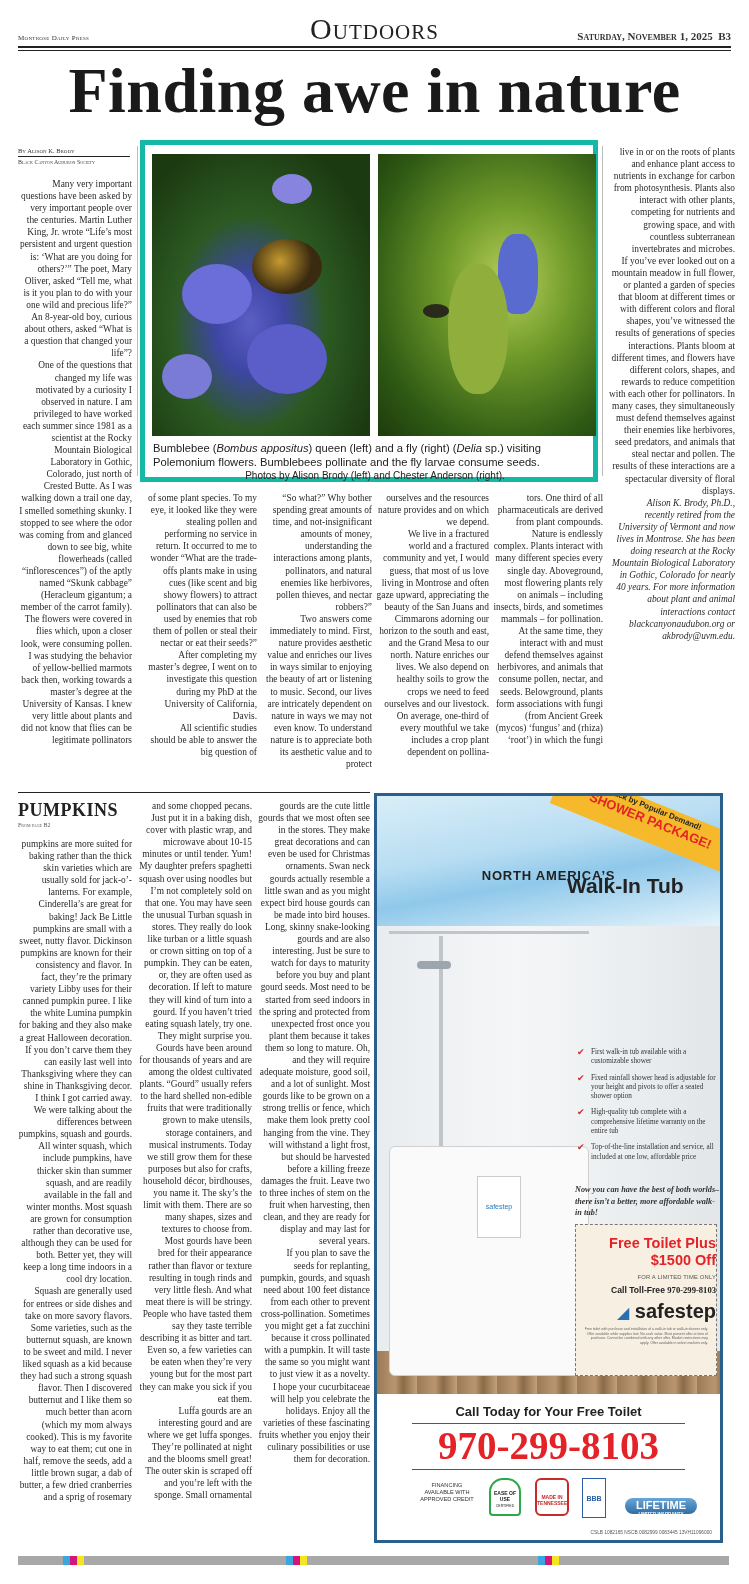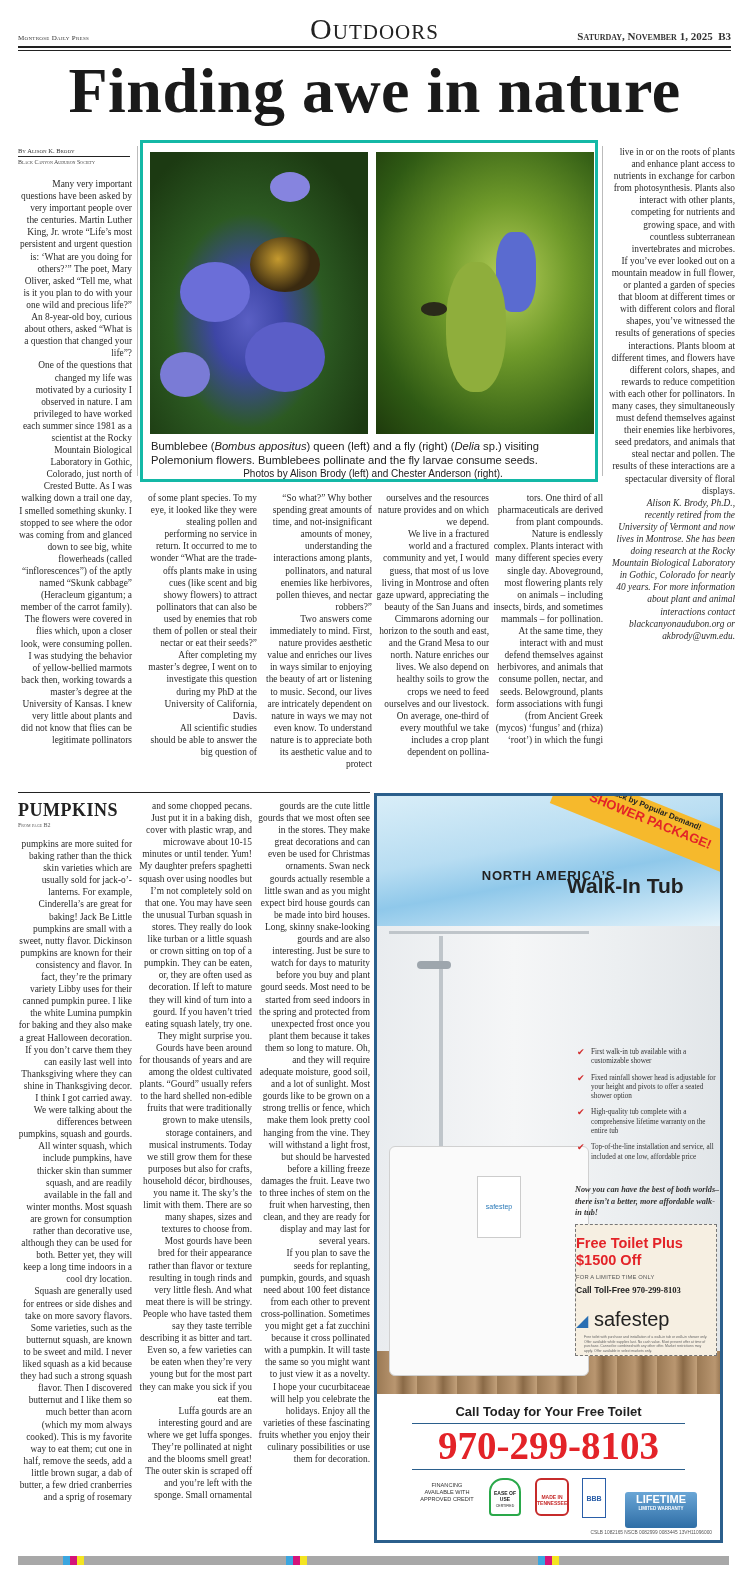--- a/index.html
+++ b/index.html
@@ -11,21 +11,21 @@
   .rule-top1 { left: 18px; right: 18px; top: 46px; height: 2px; background: #222; }
   .rule-top2 { left: 18px; right: 18px; top: 50px; height: 1px; background: #222; }
   .headline { left: 18px; right: 18px; top: 52px; font-size: 64px; font-weight: bold; line-height: 78px; text-align: center; letter-spacing: 0.5px; color: #1a1a1a; }
   .byline { left: 18px; top: 147px; width: 112px; font-size: 6.5px; font-variant: small-caps; border-bottom: 1px solid #222; padding-bottom: 2px; color: #333; }
   .org { left: 18px; top: 159px; width: 112px; font-size: 6px; font-variant: small-caps; color: #444; }
   .col { font-size: 9.4px; line-height: 12.1px; color: #2a2a2a; text-align: right; }
   .col p { text-indent: 9px; }
   .col p.noindent { text-indent: 0; }
   .col .ital { font-style: italic; }
   .vline { width: 1px; background: #bbb; }
-  .photo-box { left: 140px; top: 140px; width: 458px; height: 342px; border: 3px solid #14b8a6; background: #fff; }
+  .photo-box { left: 140px; top: 140px; width: 458px; height: 342px; border: 5px solid #14b8a6; background: #fff; }
   .photo-left { position: absolute; left: 7px; top: 9px; width: 218px; height: 282px; background: radial-gradient(ellipse at 45% 60%, #5a5fc4 0%, #3e46a6 20%, #2c5a22 45%, #1c3a12 80%); overflow: hidden; }
   .photo-right { position: absolute; left: 233px; top: 9px; width: 218px; height: 282px; background: radial-gradient(ellipse at 60% 45%, #b7cf5a 0%, #6f9a2a 35%, #2f5a14 75%, #1e3a0c 100%); overflow: hidden; }
   .flower { position: absolute; border-radius: 50%; background: #6b6ed8; }
   .bee { position: absolute; border-radius: 50%; background: radial-gradient(circle at 40% 40%, #c59a2e, #3a2a10 60%); }
   .caption { position: absolute; left: 8px; top: 296px; width: 444px; font-family: "Liberation Sans", "DejaVu Sans", sans-serif; font-size: 11.2px; line-height: 14px; color: #222; }
   .caption .credit { text-align: center; font-size: 10px; display: block; }
   .section-rule { left: 18px; width: 352px; top: 792px; height: 1px; background: #222; }
   .pumpkins-title { left: 18px; top: 800px; font-size: 18px; font-weight: bold; letter-spacing: 0.5px; color: #222; }
   .from-page { left: 18px; top: 822px; font-size: 6px; color: #555; font-variant: small-caps; }
   .ad { left: 374px; top: 793px; width: 349px; height: 750px; border: 3px solid #2b5f8c; background: #fff; overflow: hidden; font-family: "Liberation Sans", "DejaVu Sans", sans-serif; }
@@ -45,39 +45,39 @@
   .ad-shower-pipe { position: absolute; left: 62px; top: 140px; width: 4px; height: 220px; background: #bfc5ca; }
   .ad-shower-head { position: absolute; left: 40px; top: 165px; width: 34px; height: 8px; background: #9ea6ad; border-radius: 4px; }
   .ad-rod { position: absolute; left: 12px; top: 135px; width: 200px; height: 3px; background: #bfc5ca; }
   .ad-towel { position: absolute; left: 100px; top: 380px; width: 44px; height: 62px; background: #fff; border: 1px solid #ccc; font-size: 7px; color: #2b7ab8; text-align: center; padding-top: 26px; }
   .ad-copy { position: absolute; left: 200px; top: 160px; width: 140px; font-family: "Liberation Serif", "DejaVu Serif", serif; font-size: 8.5px; line-height: 11.5px; color: #333; }
   .ad-copy .lead b { font-style: italic; }
   .ad-bullets { position: absolute; left: 200px; top: 252px; width: 140px; font-family: "Liberation Serif", "DejaVu Serif", serif; font-size: 7.2px; line-height: 9.3px; color: #333; list-style: none; }
   .ad-bullets li { position: relative; padding-left: 14px; margin-bottom: 7px; }
   .ad-bullets li .chk { position: absolute; left: 0; top: 0; color: #d22d2d; font-size: 9px; }
   .ad-tagline { position: absolute; left: 198px; top: 388px; width: 145px; font-family: "Liberation Serif", "DejaVu Serif", serif; font-size: 8.2px; line-height: 11.5px; font-weight: bold; font-style: italic; color: #333; }
-  .ad-coupon { position: absolute; left: 198px; top: 428px; width: 142px; height: 132px; background: #f6efe2; border: 1px dashed #777; text-align: left; }
+  .ad-coupon { position: absolute; left: 198px; top: 428px; width: 142px; height: 152px; background: #f6efe2; border: 1px dashed #777; text-align: right; }
   .ad-coupon .free { font-size: 14.5px; font-weight: bold; color: #e32328; margin-top: 10px; line-height: 17px; }
   .ad-coupon .limited { font-size: 5.8px; color: #555; margin-top: 5px; letter-spacing: 0.2px; }
   .ad-coupon .toll { font-size: 8.6px; font-weight: bold; color: #222; margin-top: 5px; }
   .ad-coupon .toll span { font-family: "Liberation Serif", "DejaVu Serif", serif; }
-  .ad-coupon .logo { font-size: 20px; color: #222; margin-top: 13px; font-weight: normal; }
+  .ad-coupon .logo { font-size: 20px; color: #222; margin-top: 5px; font-weight: bold; }
   .ad-coupon .logo .mark { color: #2a6fb3; font-size: 16px; }
   .ad-coupon .fine { font-size: 3.5px; color: #666; margin: 4px 8px 0; line-height: 4.6px; }
   .ad-bottom { position: absolute; left: 0; top: 598px; width: 100%; height: 150px; background: #fff; }
   .ad-call { position: absolute; left: 0; width: 100%; top: 10px; text-align: center; font-size: 13px; font-weight: bold; color: #222; }
   .ad-hr1 { position: absolute; left: 35px; right: 35px; top: 29px; height: 1px; background: #2b5f8c; }
   .ad-phone { position: absolute; left: 0; width: 100%; top: 30px; text-align: center; font-family: "Liberation Serif", "DejaVu Serif", serif; font-size: 39px; font-weight: bold; color: #e32328; line-height: 44px; }
   .ad-hr2 { position: absolute; left: 35px; right: 35px; top: 75px; height: 1px; background: #2b5f8c; }
   .ad-fin { position: absolute; left: 40px; top: 88px; width: 60px; text-align: center; font-size: 5.6px; line-height: 7px; color: #333; }
   .badge { position: absolute; top: 84px; text-align: center; font-size: 5px; font-weight: bold; }
   .badge.ease { left: 112px; width: 32px; height: 38px; border: 2px solid #2aa84a; border-radius: 14px 14px 4px 4px; color: #222; padding-top: 10px; }
   .badge.tn { left: 158px; width: 34px; height: 38px; background: #fff; border: 2px solid #c62b2b; border-radius: 6px; color: #c62b2b; padding-top: 14px; }
   .badge.bbb { left: 205px; width: 24px; height: 40px; border: 1px solid #2a5ea8; color: #2a5ea8; padding-top: 16px; font-size: 7px; }
-  .badge.life { left: 248px; width: 72px; height: 36px; top: 98px; background: linear-gradient(#6aa6d6, #2f6ea6); color: #fff; font-size: 11px; line-height: 14px; border-radius: 3px; }
+  .badge.life { left: 248px; width: 72px; height: 16px; top: 104px; background: linear-gradient(#6aa6d6, #2f6ea6); color: #fff; font-size: 11px; line-height: 14px; border-radius: 9px; }
   .badge.life small { display: block; font-size: 4.5px; line-height: 6px; }
   .ad-license { position: absolute; right: 8px; top: 136px; font-size: 4.8px; color: #555; }
   .color-bar { top: 1556px; height: 9px; background: #a8a8a8; }
   .swatch { position: absolute; top: 0; width: 7px; height: 9px; }
 </style>
 </head>
 <body>
 
 <div class="abs masthead-left">Montrose Daily Press</div>
 <div class="abs section-title">Outdoors</div>

